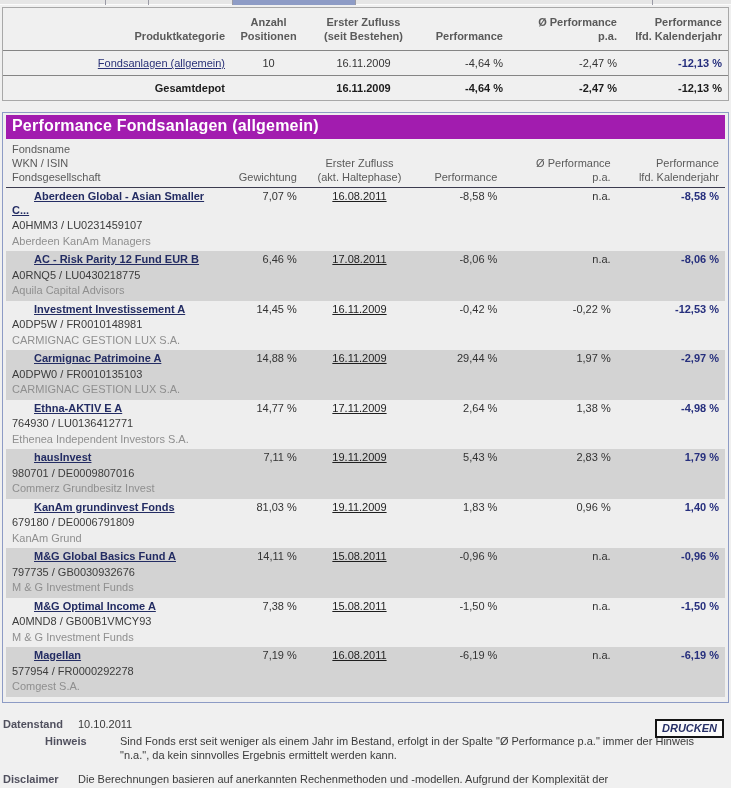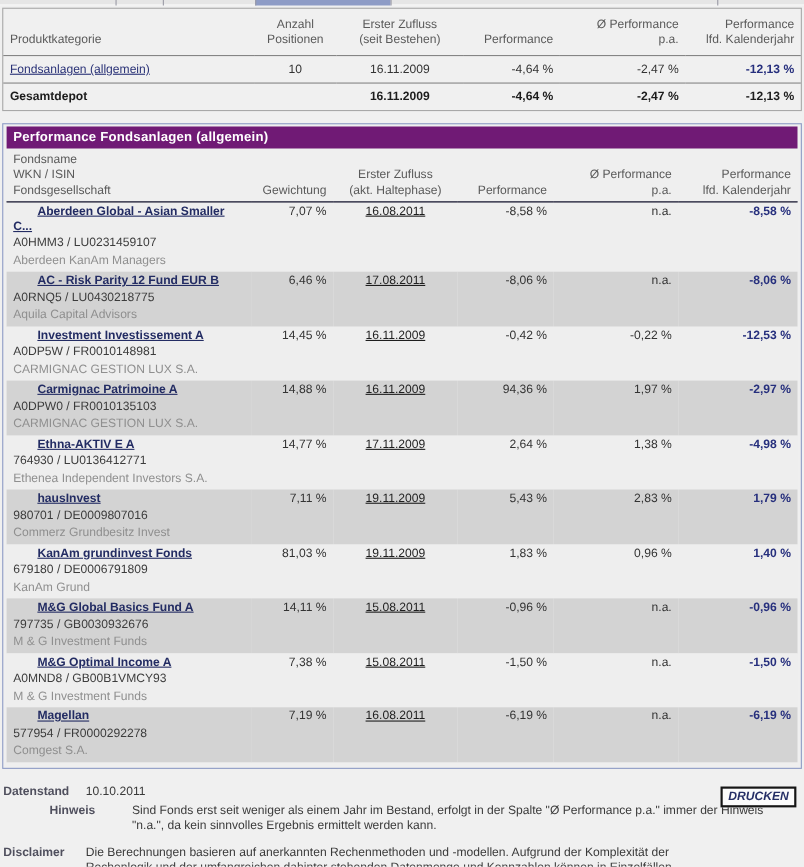--- a/index.html
+++ b/index.html
@@ -20,34 +20,34 @@
   .panel1 { margin:2px 2px 0 2px; border:1px solid #a8a8a8; background:#f0f0f0; }
   .panel2 { margin:11px 2px 0 2px; border:1px solid #8d9bc5; background:#efefef; padding:2px 3px 5px 3px; }
 
   table { width:100%; border-collapse:collapse; table-layout:fixed; }
 
   
   .summary-table col.c1 { width:228px; } .summary-table col.c2 { width:75px; }
   .summary-table col.c3 { width:115px; } .summary-table col.c4 { width:88px; }
   .summary-table col.c5 { width:114px; } .summary-table col.c6 { width:105px; }
   .summary-table th {
-    font-weight:normal; color:#5a5a5a; vertical-align:bottom;
+    font-weight:bold; color:#5a5a5a; vertical-align:bottom;
     padding:7px 6px 7px 6px; line-height:14px;
   }
   .summary-table td { padding:6px 6px; }
-  .summary-table .al { text-align:left; } .summary-table .ac { text-align:center; }
+  .summary-table .al { text-align:right; } .summary-table .ac { text-align:center; }
   .summary-table .ar { text-align:right; }
   .summary-table tbody tr { border-top:1px solid #858585; }
   .cat-link { color:#2a3277; text-decoration:underline; cursor:pointer; }
   .row-total td { font-weight:bold; color:#1c1c1c; }
   .val-year { font-weight:bold; color:#262f7d; }
 
   
   .section-bar {
-    background:#701a75; color:#ffffff; font-weight:bold; font-size:12px;
+    background:#a21caf; color:#ffffff; font-weight:bold; font-size:16px;
     padding:2px 6px 4px 6px; letter-spacing:0.2px;
   }
 
   
   .fund-table col.c1 { width:222px; } .fund-table col.c2 { width:74px; }
   .fund-table col.c3 { width:113px; } .fund-table col.c4 { width:87px; }
   .fund-table col.c5 { width:113px; } .fund-table col.c6 { width:108px; }
   .fund-table thead td {
     color:#5a5a5a; vertical-align:bottom; padding:3px 6px 3px 6px; line-height:14px;
   }
@@ -219,21 +219,21 @@
   </tr>
 
   <tr>
     <td>
       <a class="fund-name">Carmignac Patrimoine A</a>
       <div class="fund-ids">A0DPW0 /  FR0010135103</div>
       <div class="fund-company">CARMIGNAC GESTION LUX S.A.</div>
     </td>
     <td class="c-weight">14,88 %</td>
     <td class="c-date"><a class="date-link">16.11.2009</a></td>
-    <td class="c-perf">94,36 %</td>
+    <td class="c-perf">29,44 %</td>
     <td class="c-perfpa">1,97 %</td>
     <td class="c-year">-2,97 %</td>
   </tr>
 
   <tr>
     <td>
       <a class="fund-name">Ethna-AKTIV E A</a>
       <div class="fund-ids">764930 /  LU0136412771</div>
       <div class="fund-company">Ethenea Independent Investors S.A.</div>
     </td>

